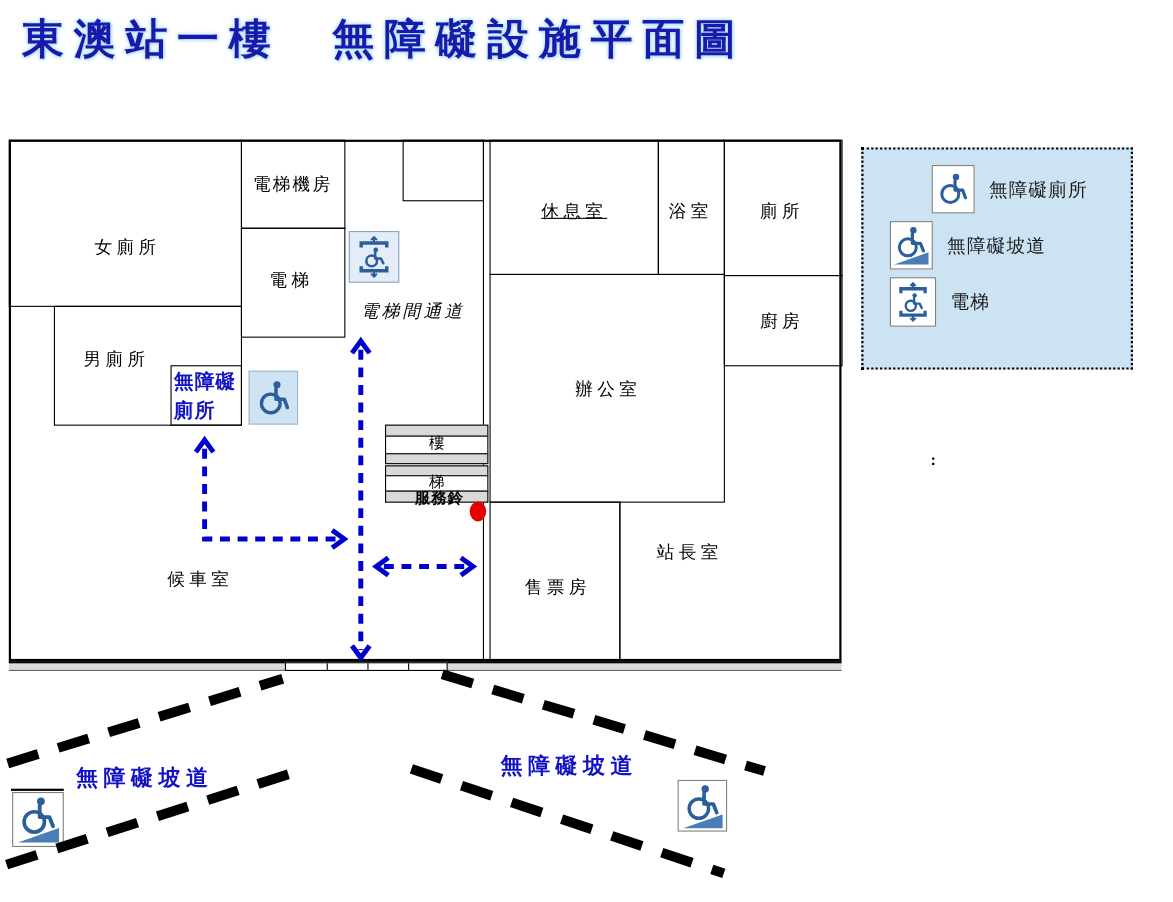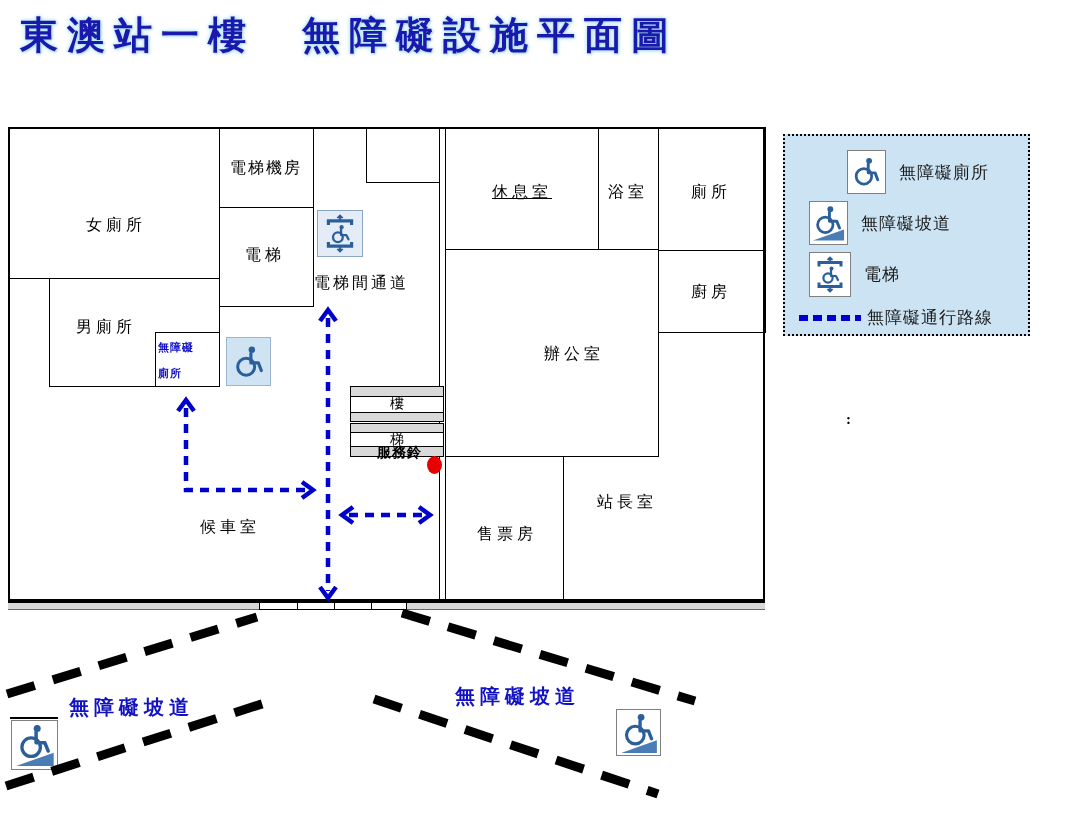--- a/index.html
+++ b/index.html
@@ -87,31 +87,31 @@
   <div id="band" class="abs"></div>
   <div id="door" class="abs">
     <div class="door-div" style="left:37px;"></div>
     <div class="door-div" style="left:74px;"></div>
     <div class="door-div" style="left:111px;"></div>
   </div>
 
   <div class="abs rlabel" style="left:86px;top:197px;margin-top:18px;">女廁所</div>
   <div class="abs rlabel" style="left:230px;top:158px;letter-spacing:2px;">電梯機房</div>
   <div class="abs rlabel" style="left:245px;top:245px;">電梯</div>
-  <div class="abs rlabel" style="left:314px;top:273px;letter-spacing:3px;">電梯間通道</div>
+  <div class="abs rlabel" style="left:328px;top:273px;letter-spacing:3px;font-style:italic;">電梯間通道</div>
   <div class="abs rlabel" style="left:492px;top:182px;text-decoration:underline;">休息室</div>
   <div class="abs rlabel" style="left:608px;top:182px;">浴室</div>
   <div class="abs rlabel" style="left:691px;top:182px;">廁所</div>
   <div class="abs rlabel" style="left:691px;top:282px;">廚房</div>
-  <div class="abs rlabel" style="left:523px;top:344px;margin-left:21px;">辦公室</div>
+  <div class="abs rlabel" style="left:523px;top:344px;">辦公室</div>
   <div class="abs rlabel" style="left:477px;top:524px;">售票房</div>
   <div class="abs rlabel" style="left:597px;top:492px;font-family:Liberation Mono, monospace;">站長室</div>
-  <div class="abs rlabel" style="left:152px;top:517px;margin-left:48px;">候車室</div>
+  <div class="abs rlabel" style="left:152px;top:517px;">候車室</div>
   <div class="abs rlabel" style="left:76px;top:317px;">男廁所</div>
-  <div class="abs blue-label" style="left:158px;top:334px;font-size:11px;line-height:26px;letter-spacing:1px;">
+  <div class="abs blue-label" style="left:158px;top:334px;font-size:18px;line-height:26px;letter-spacing:1px;">
     <span>無障礙</span><br>
     <span>廁所</span>
   </div>
   <div id="service-bell-label" class="abs" style="left:377px;top:444px;">服務鈴</div>
   <div id="bell-dot" class="abs"></div>
 
   <div class="abs blue-label ramp-label" style="left:69px;top:694px;">無障礙坡道</div>
   <div class="abs blue-label ramp-label" style="left:455px;top:683px;">無障礙坡道</div>
 
   <div id="stray" class="abs">:</div>
@@ -208,19 +208,15 @@
           <path d="M7 26 L7 30 L29 30 L29 26" stroke-width="3"></path>
           <path d="M18 1 L18 6 M15.5 3.5 L18 1 L20.5 3.5" stroke-width="1.8"></path>
           <path d="M18 30 L18 35 M15.5 32.5 L18 35 L20.5 32.5" stroke-width="1.8"></path>
           <circle cx="19.5" cy="12" r="2" fill="#2a5f9b" stroke="none"></circle>
           <path d="M19 13.5 L19 19.5 L24 19.5 L26 23.5" stroke-width="2.2" stroke-linecap="round" stroke-linejoin="round"></path>
           <circle cx="16" cy="21.5" r="4.6" stroke-width="2.2"></circle>
         </svg>
       </div>
       <span class="llabel">電梯</span>
     </div>
-    <div class="lrow" style="top:170px;left:14px;">
-      <div id="legend-dash"></div>
-      <span class="llabel" style="margin-left:6px;">無障礙通行路線</span>
-    </div>
   </div>
 
 </div>
 
 </body></html>

